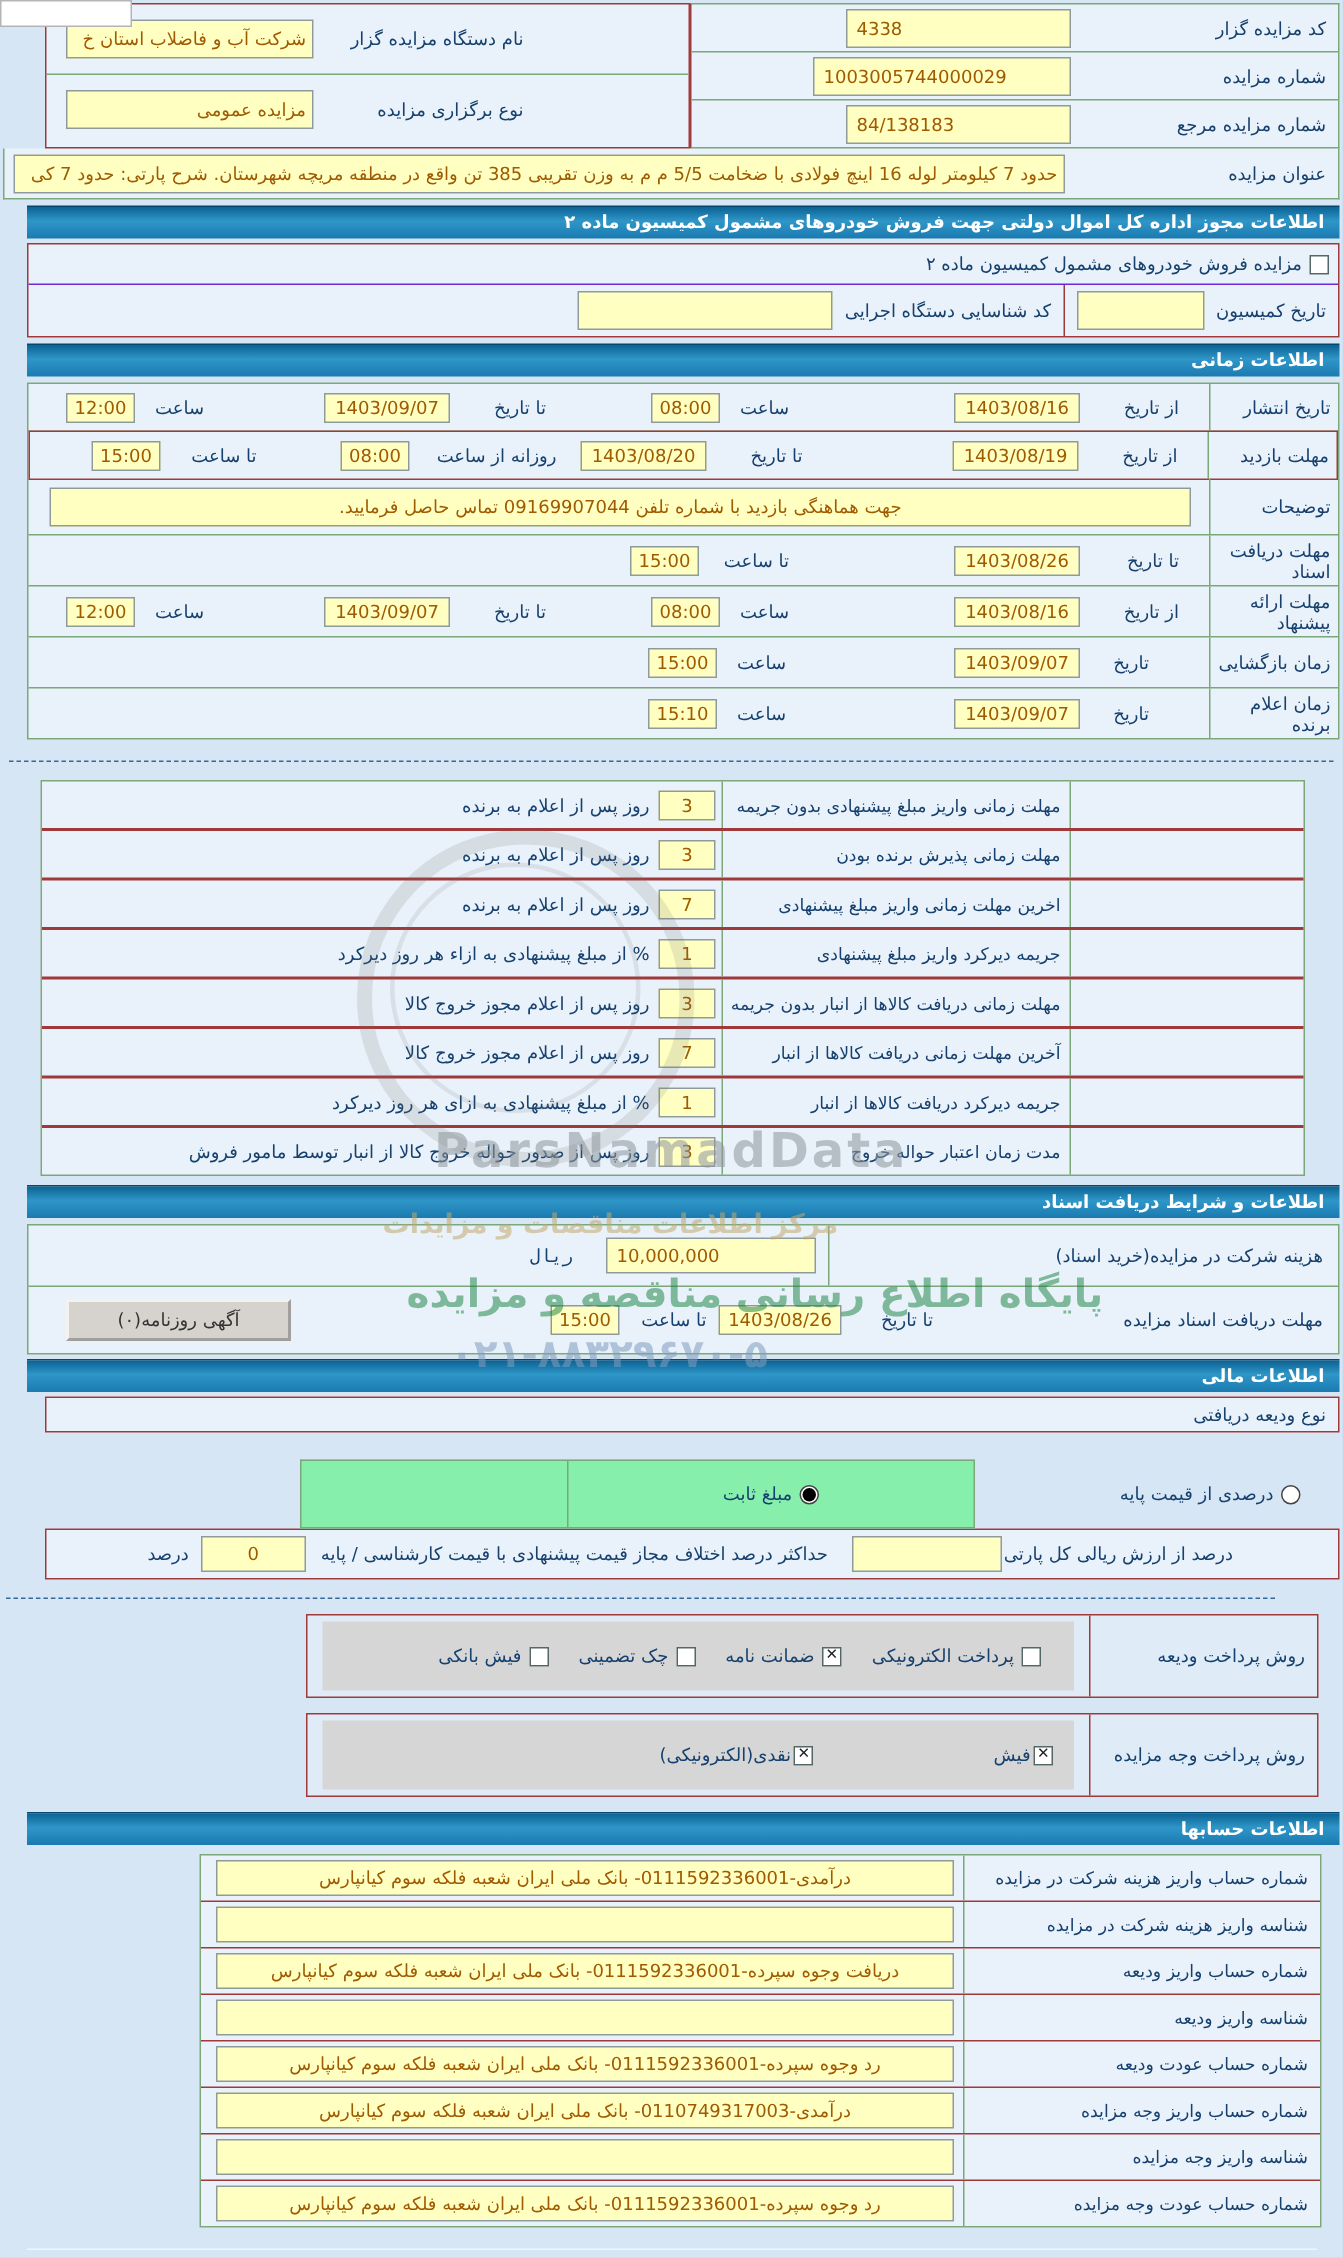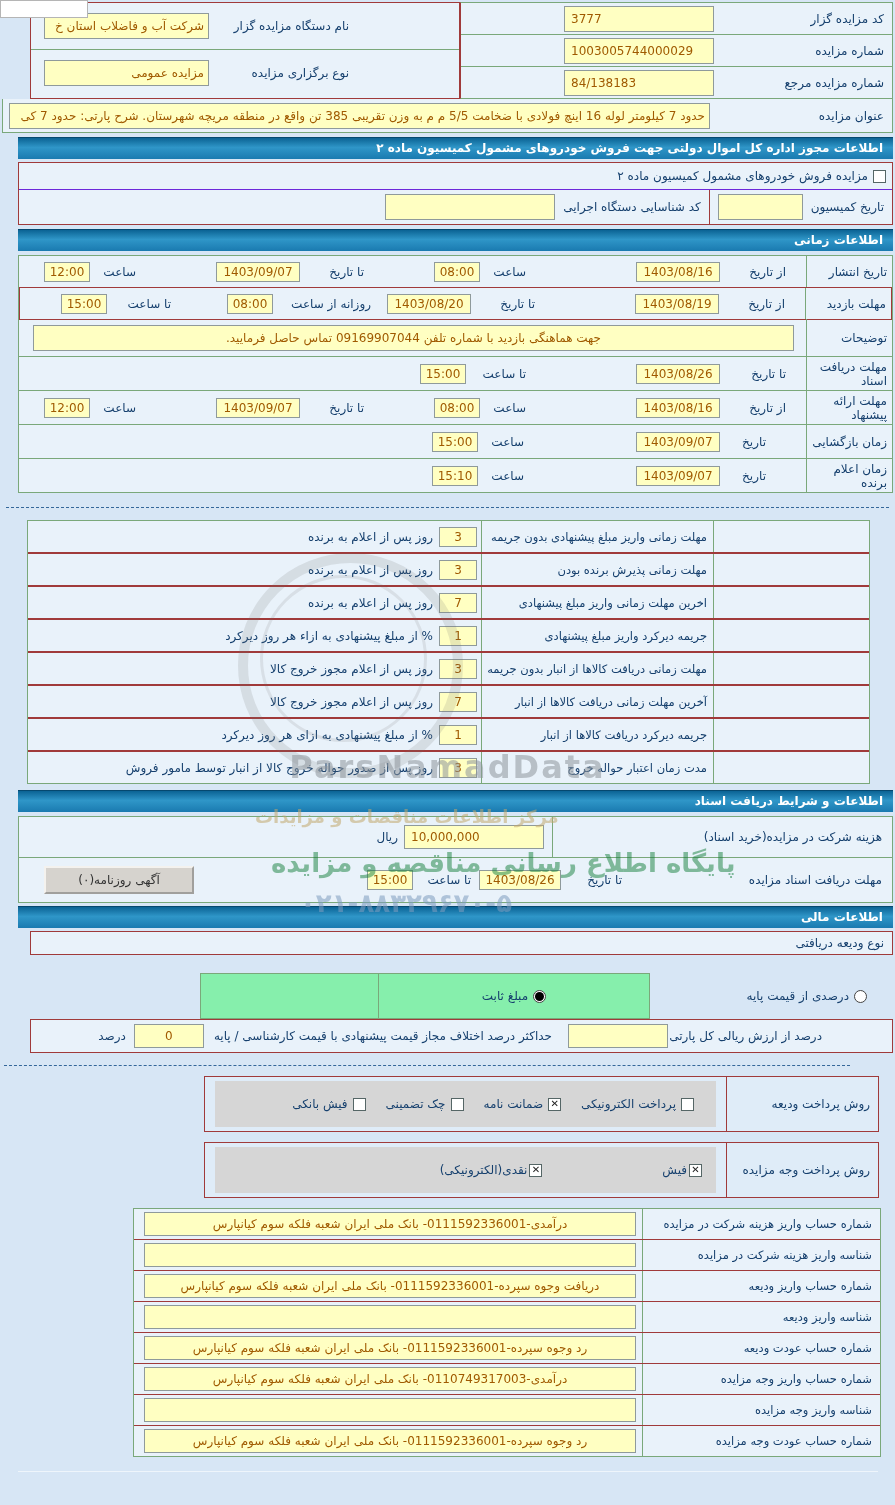--- a/index.html
+++ b/index.html
@@ -108,25 +108,25 @@
 <body>
 
 <div class="page">
 
   <div class="corner"></div>
 
   <div class="topwrap">
     <div class="top-right">
       <div class="tr-row">
         <span class="lbl">کد مزایده گزار</span>
-        <div class="yi ralign" style="width:150px;height:26px;">3777</div>
+        <div class="yi ralign" style="width:150px;height:26px;">4338</div>
       </div>
       <div class="tr-row">
         <span class="lbl">شماره مزایده</span>
-        <div class="yi ralign" style="width:150px;height:26px;">1003005744000029</div>
+        <div class="yi ralign" style="width:172px;height:26px;">1003005744000029</div>
       </div>
       <div class="tr-row">
         <span class="lbl">شماره مزایده مرجع</span>
         <div class="yi ralign" style="width:150px;height:26px;">84/138183</div>
       </div>
     </div>
     <div class="top-left">
       <div class="tl-row">
         <span class="tl-sp"></span>
         <span class="lbl">نام دستگاه مزایده گزار</span>
@@ -275,21 +275,21 @@
       <div class="yi" style="width:38px;margin-right:4px;">3</div>
       <span class="dl-suffix">روز پس از صدور حواله خروج کالا از انبار توسط مامور فروش</span>
     </div>
   </div>
 
   <div class="bar" style="margin-top:6px;"><span>اطلاعات و شرایط دریافت اسناد</span></div>
   <div class="docs">
     <div class="d-row" style="height:40px;">
       <span class="d-lbl" style="width:340px;border-left:1px solid #7aa87a;">هزینه شرکت در مزایده(خرید اسناد)</span>
       <div class="yi ralign" style="width:140px;height:24px;margin-right:8px;">10,000,000</div>
-      <span class="lbl" style="margin-right:6px;">ریال</span>
+      <span class="lbl" style="margin-right:22px;font-family:Liberation Mono, monospace;">ریال</span>
     </div>
     <div class="d-row" style="height:44px;">
       <span class="d-lbl" style="width:250px;">مهلت دریافت اسناد مزایده</span>
       <span class="t-c" style="width:55px;margin-right:20px;">تا تاریخ</span>
       <div class="yi" style="width:82px;margin-right:6px;">1403/08/26</div>
       <span class="t-c" style="width:52px;margin-right:8px;">تا ساعت</span>
       <div class="yi" style="width:46px;margin-right:6px;">15:00</div>
       <button class="btn">آگهی روزنامه(۰)</button>
     </div>
   </div>
@@ -348,20 +348,21 @@
         <span class="cb" style="margin-left:2px;" data-checked="true"></span>
         <span class="lbl">فیش</span>
       </span>
       <span class="mgroup" style="margin-right:120px;">
         <span class="cb" style="margin-left:2px;" data-checked="true"></span>
         <span class="lbl">نقدی(الکترونیکی)</span>
       </span>
     </div>
   </div>
 
+  <div class="bar" style="margin-top:6px;"><span>اطلاعات حسابها</span></div>
   <div class="acc">
     <div class="a-row">
       <span class="a-lbl">شماره حساب واریز هزینه شرکت در مزایده</span>
       <div class="yi">درآمدی-0111592336001- بانک ملی ایران شعبه فلکه سوم کیانپارس</div>
     </div>
     <div class="a-row">
       <span class="a-lbl">شناسه واریز هزینه شرکت در مزایده</span>
       <div class="yi"></div>
     </div>
     <div class="a-row">

